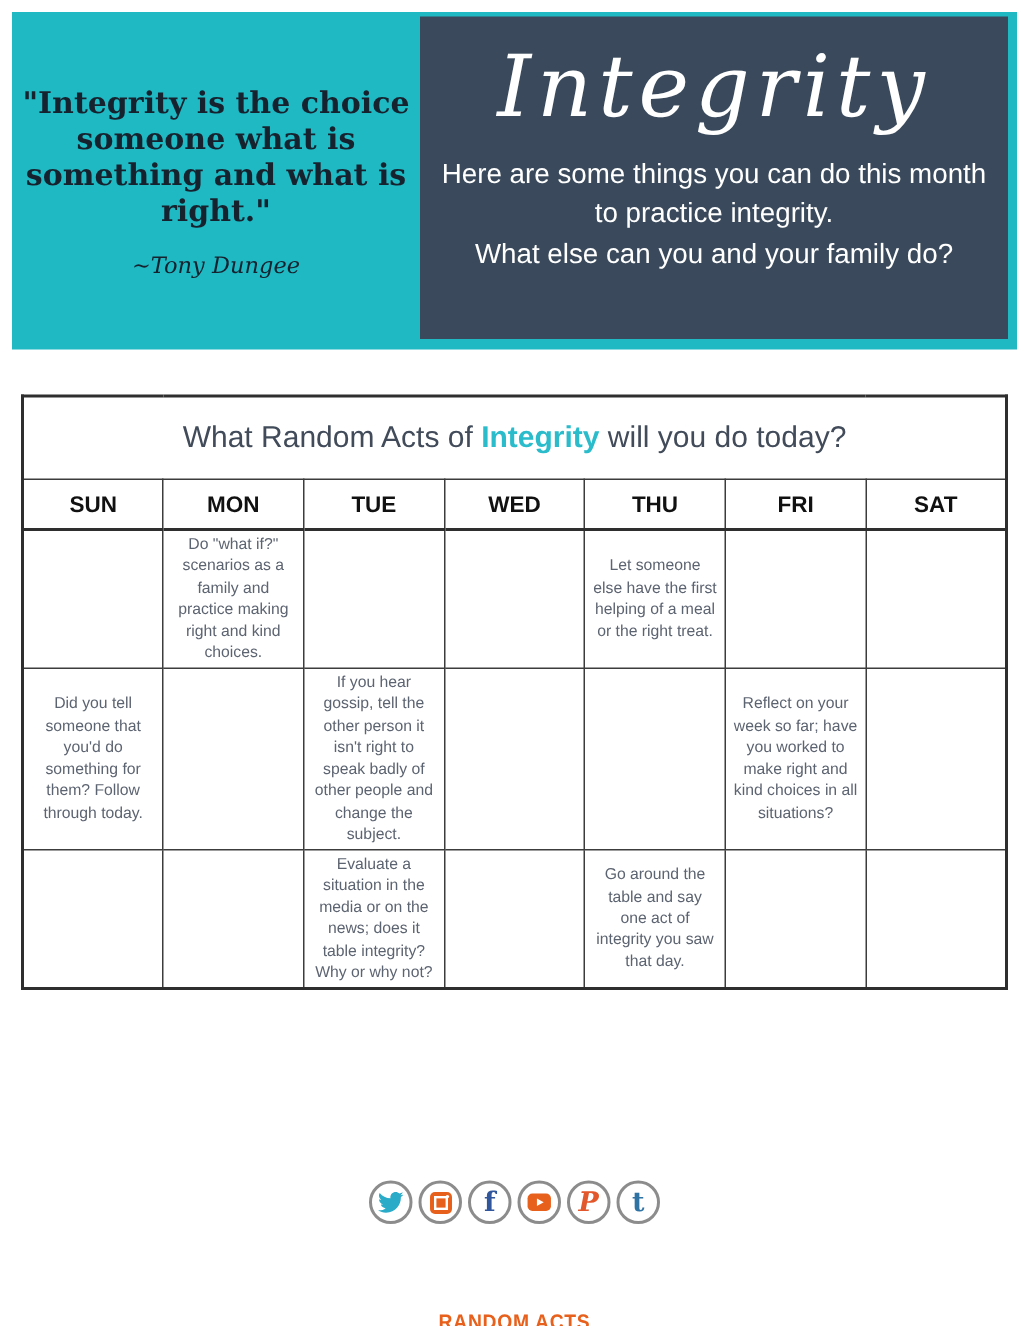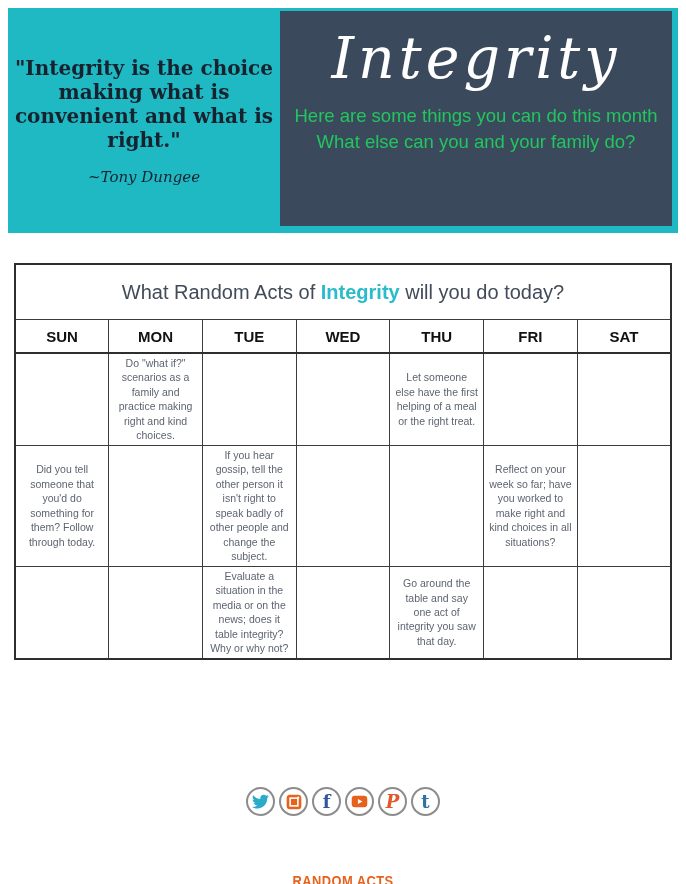--- a/index.html
+++ b/index.html
@@ -12,21 +12,21 @@
              display:flex;flex-direction:column;justify-content:center;align-items:center;
              text-align:center;padding-top:0px;}
   .quote-line{font-family:"DejaVu Serif",serif;font-weight:bold;font-size:20px;
               line-height:1.2;color:#16222e;}
   .attribution{font-family:"DejaVu Serif",serif;font-style:italic;font-size:15px;
                color:#16222e;margin-top:16px;}
   .dark-box{position:absolute;left:272px;top:3px;width:392px;height:215px;background:#3a4a5c;
             text-align:center;}
   .script-title{font-family:"DejaVu Serif",cursive;font-style:italic;font-weight:normal;
                 color:#ffffff;font-size:57px;margin-top:14px;letter-spacing:4px;}
-  .subtitle{margin-top:12px;color:#22c55e;font-size:18.5px;line-height:1.42;font-weight:300;}
+  .subtitle{margin-top:12px;color:#ffffff;font-size:18.5px;line-height:1.42;font-weight:300;}
 
   
   .calendar{position:absolute;left:14px;top:263px;width:658px;border-collapse:collapse;
             border:2px solid #2e2e2e;table-layout:fixed;}
   .calendar td,.calendar th{border:1px solid #3c3c3c;}
   .cal-title-cell{height:52px;text-align:center;font-size:20px;color:#414b59;
                   border-bottom:2px solid #2e2e2e;}
   .cal-title-highlight{color:#2bbccb;font-weight:bold;}
   .calendar th{height:30px;font-size:15px;font-weight:bold;color:#111;text-align:center;
                border-bottom:2px solid #2e2e2e;margin-left:40px;}
@@ -50,30 +50,31 @@
 </style>
 </head>
 <body>
 
 <div class="page">
 
   <div class="banner">
     <div class="quote-box">
       <div>
         <div class="quote-line">"Integrity is the choice</div>
-        <div class="quote-line">making what is</div>
-        <div class="quote-line">convenient and what is</div>
+        <div class="quote-line">someone what is</div>
+        <div class="quote-line">something and what is</div>
         <div class="quote-line">right."</div>
       </div>
       <div class="attribution">~Tony Dungee</div>
     </div>
     <div class="dark-box">
       <div class="script-title">Integrity</div>
       <div class="subtitle">
         <div>Here are some things you can do this month</div>
+        <div>to practice integrity.</div>
         <div>What else can you and your family do?</div>
       </div>
     </div>
   </div>
 
   <table class="calendar">
     <thead>
       <tr>
         <td class="cal-title-cell" colspan="7"><span>What Random Acts of </span><span class="cal-title-highlight">Integrity</span><span> will you do today?</span></td>
       </tr>

